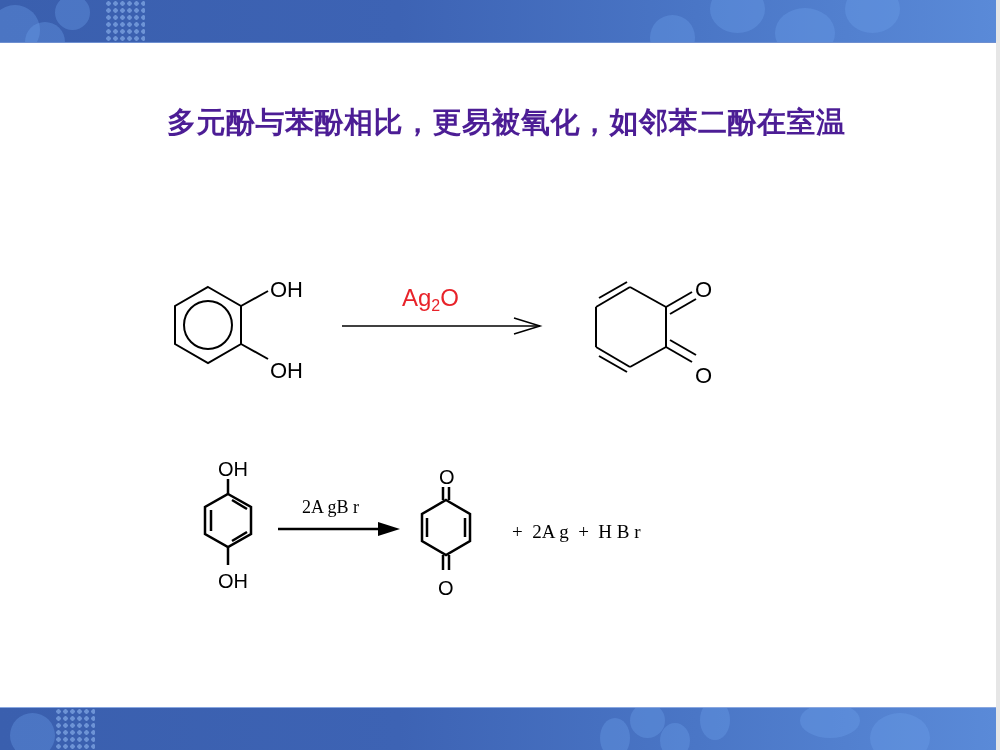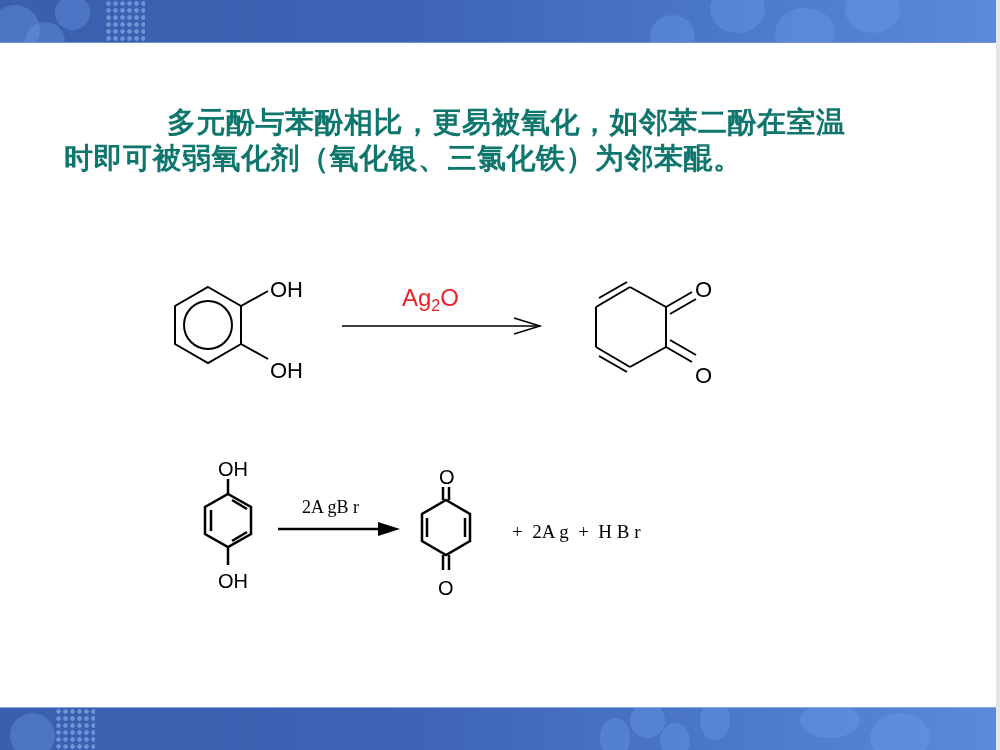--- a/index.html
+++ b/index.html
@@ -7,21 +7,21 @@
   .slide { position:absolute; left:0; top:0; width:996px; height:750px; background:#ffffff; border-right:1px solid #cfcfcf; }
   .edge { position:absolute; right:0; top:0; width:4px; height:750px; background:#e6e6e6; }
   .banner { position:absolute; left:0; width:996px; overflow:hidden;
     background: linear-gradient(90deg, #3a5fae 0%, #3d63b4 40%, #4a76c6 70%, #5a8ad8 100%); }
   .banner.top { top:0; height:42px; border-bottom:1px solid #6e8fd0; }
   .banner.bottom { top:707px; height:43px; border-top:1px solid #8aa8e0; }
   .bubble { position:absolute; border-radius:50%; background:rgba(110,160,235,0.35); }
   .dots { position:absolute; width:40px; height:42px;
     background-image: radial-gradient(circle, rgba(150,190,245,0.55) 2px, transparent 2.5px);
     background-size:7px 7px; }
-  .title { position:absolute; left:64px; top:104px; width:900px; color:#0f766e; font-weight:bold; font-size:29px; line-height:36px; letter-spacing:0.5px; }
+  .title { position:absolute; left:64px; top:104px; width:900px; color:#4c1d95; font-weight:bold; font-size:29px; line-height:36px; letter-spacing:0.5px; }
   .title .l1 { padding-left:103px; display:block; }
   .title .l2 { display:block; }
   svg text { font-family:"Liberation Sans", sans-serif; }
   .serif { font-family:"Liberation Serif", serif; }
   .chem { position:absolute; left:0; top:0; }
 </style>
 </head>
 <body>
 
 <div class="slide">
@@ -32,21 +32,20 @@
     <div class="bubble" style="left:25px;top:22px;width:40px;height:40px;"></div>
     <div class="dots" style="left:105px;top:0;"></div>
     <div class="bubble" style="left:650px;top:15px;width:45px;height:45px;"></div>
     <div class="bubble" style="left:710px;top:-15px;width:55px;height:48px;"></div>
     <div class="bubble" style="left:775px;top:8px;width:60px;height:50px;"></div>
     <div class="bubble" style="left:845px;top:-15px;width:55px;height:48px;"></div>
   </div>
 
   <div class="title">
     <span class="l1">多元酚与苯酚相比，更易被氧化，如邻苯二酚在室温</span>
-    <span class="l2">时即可被弱氧化剂（氧化银、三氯化铁）为邻苯醌。</span>
   </div>
 
   <svg class="chem" width="996" height="750" viewBox="0 0 996 750">
 
     <g stroke="#000" stroke-width="2" fill="none">
       <polygon points="208,287 241,306 241,344 208,363 175,344 175,306"></polygon>
       <circle cx="208" cy="325" r="24"></circle>
       <line x1="241" y1="306" x2="268" y2="291"></line>
       <line x1="241" y1="344" x2="268" y2="359"></line>
     </g>

